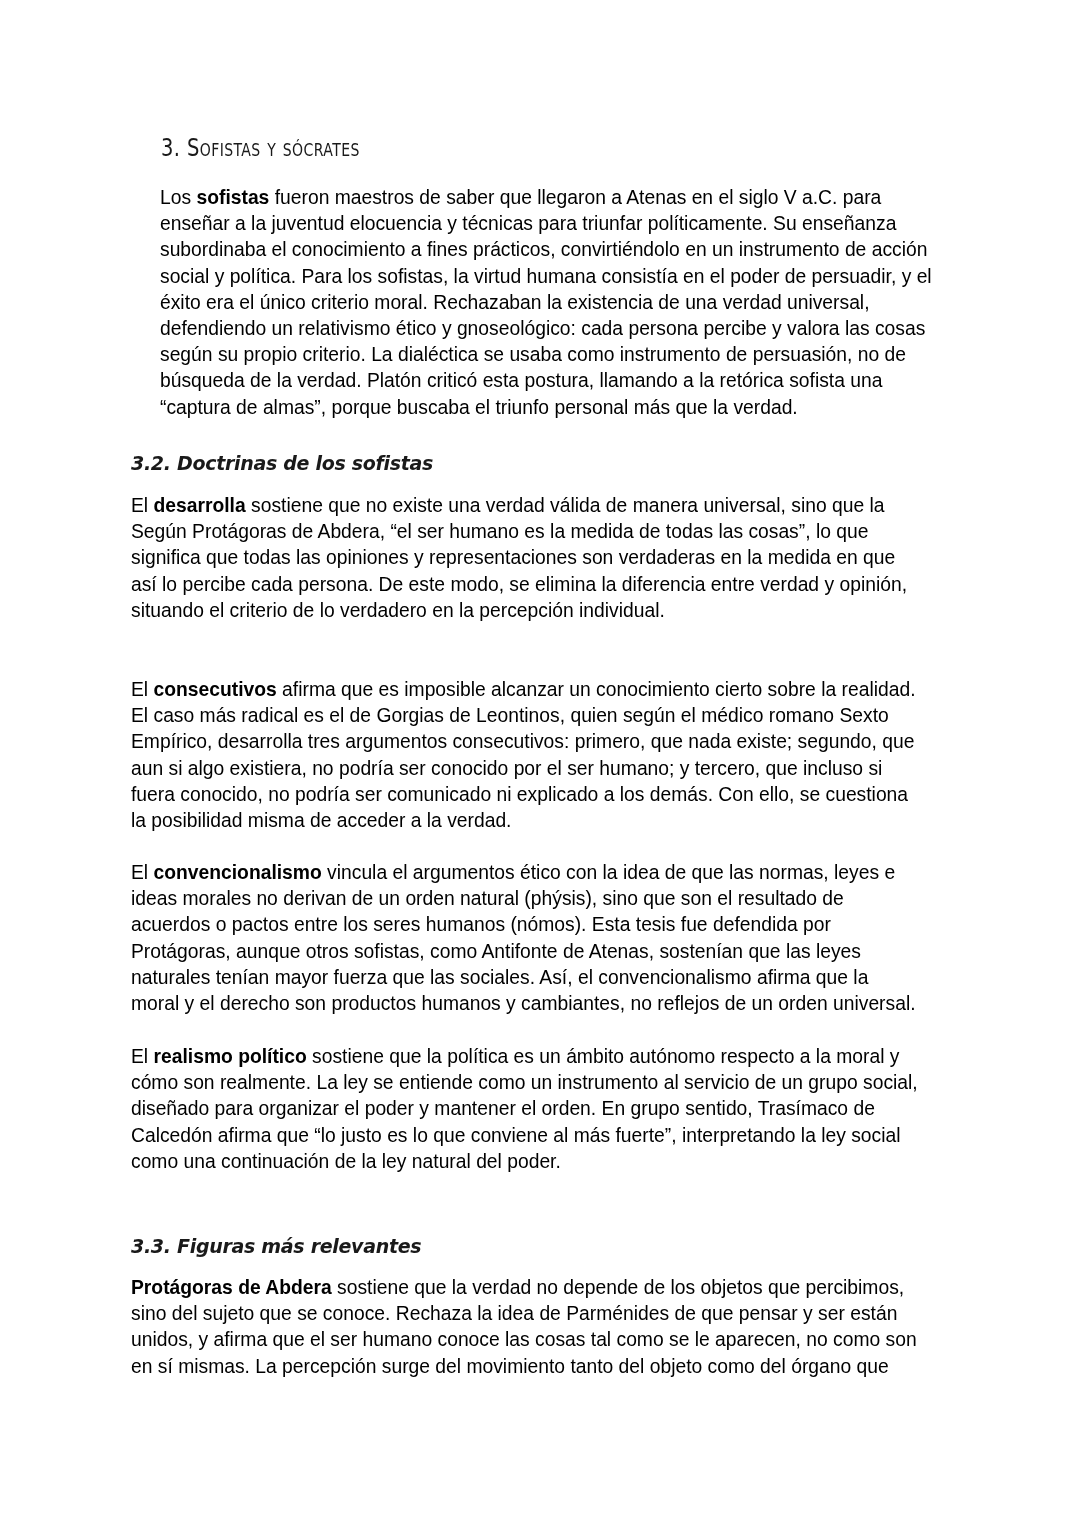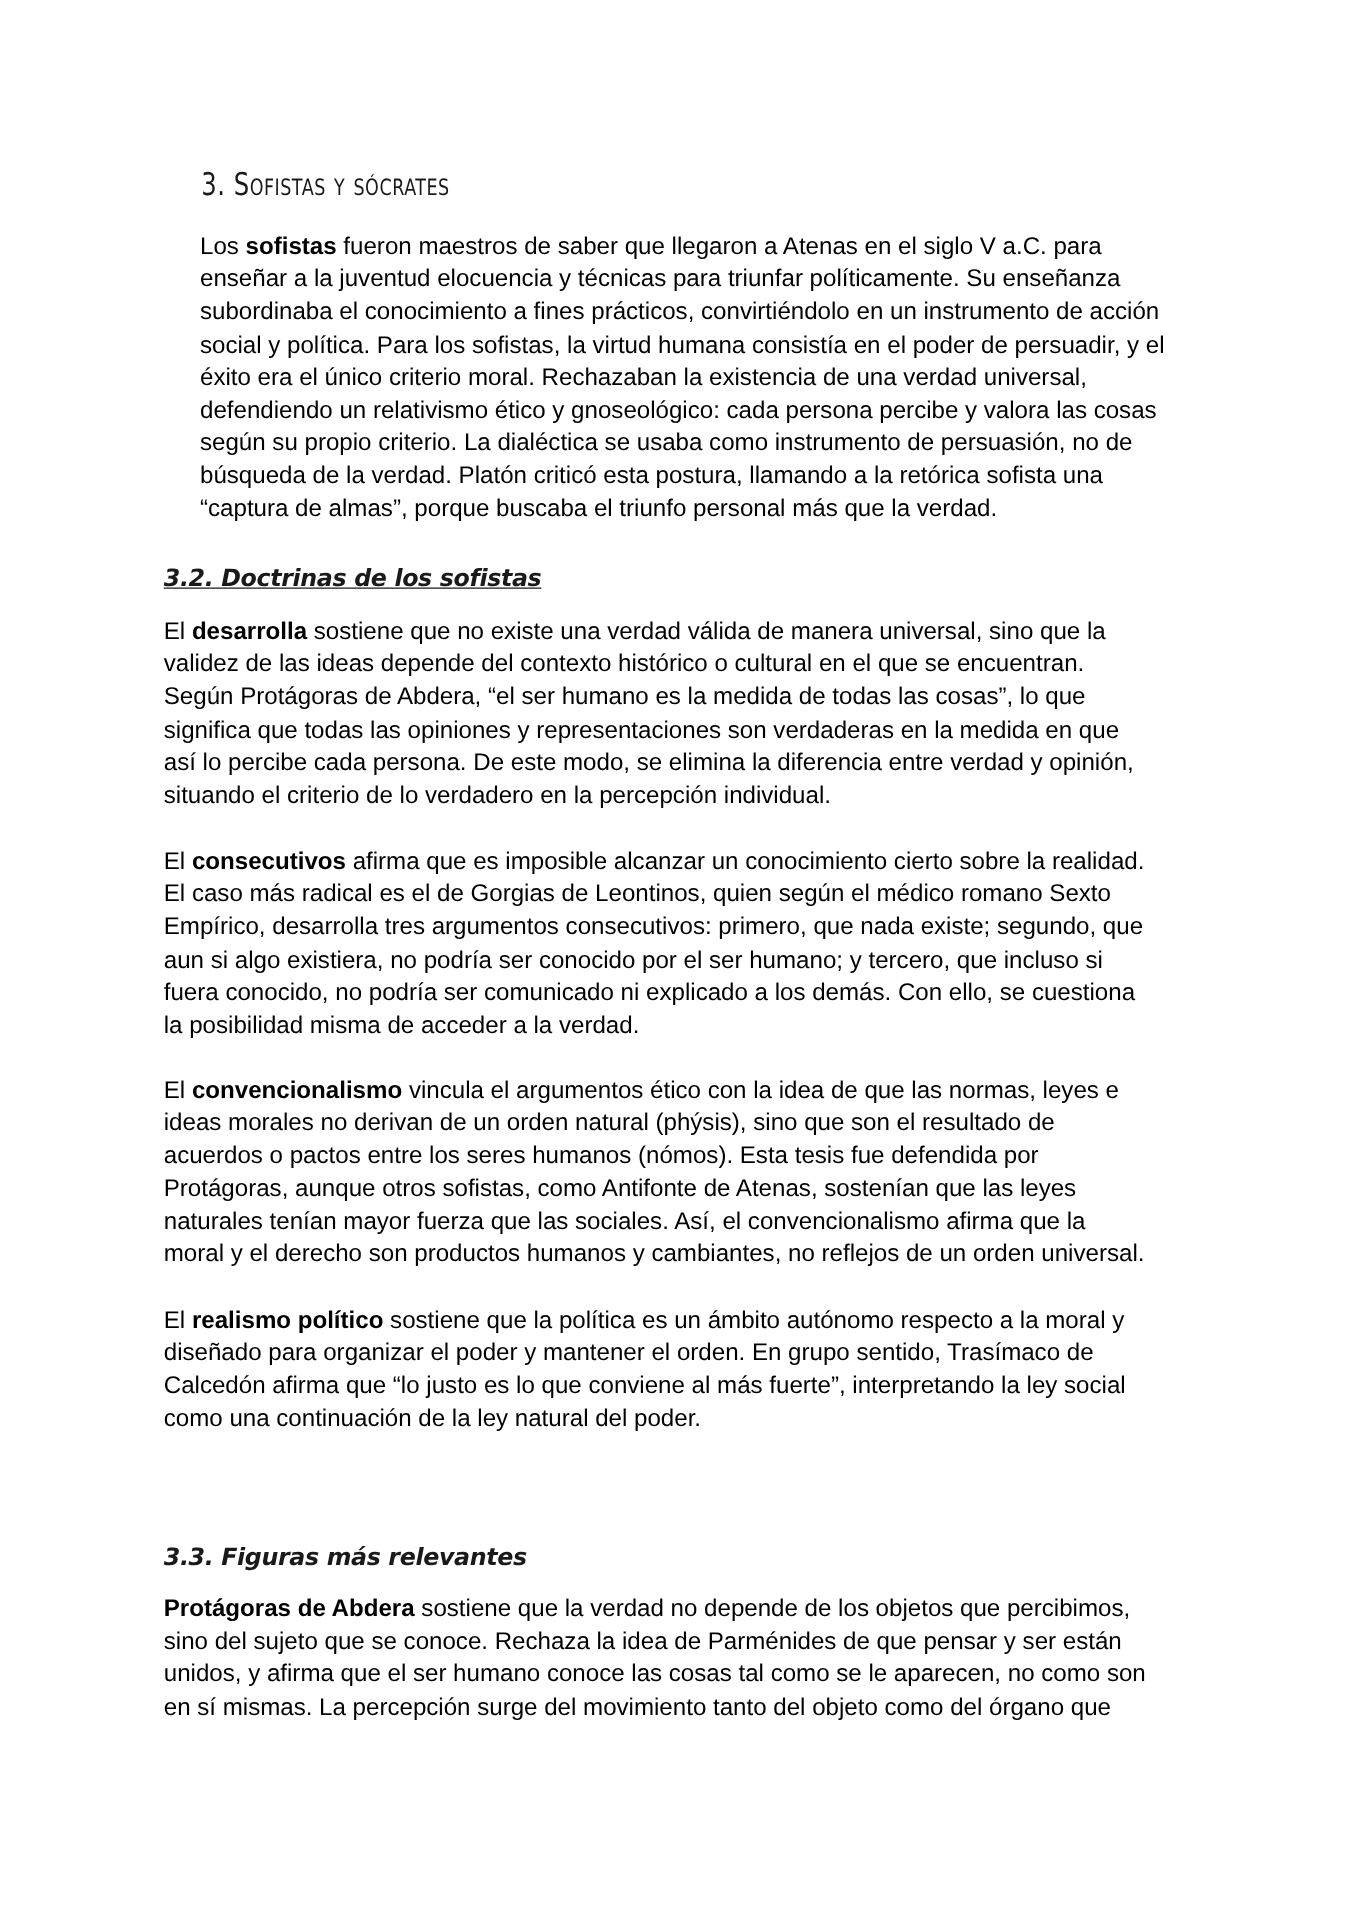--- a/index.html
+++ b/index.html
@@ -77,25 +77,24 @@
     <span class="line">enseñar a la juventud elocuencia y técnicas para triunfar políticamente. Su enseñanza</span>
     <span class="line">subordinaba el conocimiento a fines prácticos, convirtiéndolo en un instrumento de acción</span>
     <span class="line">social y política. Para los sofistas, la virtud humana consistía en el poder de persuadir, y el</span>
     <span class="line">éxito era el único criterio moral. Rechazaban la existencia de una verdad universal,</span>
     <span class="line">defendiendo un relativismo ético y gnoseológico: cada persona percibe y valora las cosas</span>
     <span class="line">según su propio criterio. La dialéctica se usaba como instrumento de persuasión, no de</span>
     <span class="line">búsqueda de la verdad. Platón criticó esta postura, llamando a la retórica sofista una</span>
     <span class="line">“captura de almas”, porque buscaba el triunfo personal más que la verdad.</span>
   </p>
 
-  <h2 class="h2" style="top:452px;text-decoration:underline;">3.2. Doctrinas de los sofistas</h2>
+  <h2 class="h2" style="top:452px;">3.2. Doctrinas de los sofistas</h2>
 
   <p class="para" style="top:493px;">
     <span class="line"><span>El </span><b>desarrolla</b><span> sostiene que no existe una verdad válida de manera universal, sino que la</span></span>
-    <span class="line">validez de las ideas depende del contexto histórico o cultural en el que se encuentran.</span>
     <span class="line">Según Protágoras de Abdera, “el ser humano es la medida de todas las cosas”, lo que</span>
     <span class="line">significa que todas las opiniones y representaciones son verdaderas en la medida en que</span>
     <span class="line">así lo percibe cada persona. De este modo, se elimina la diferencia entre verdad y opinión,</span>
     <span class="line">situando el criterio de lo verdadero en la percepción individual.</span>
   </p>
 
   <p class="para" style="top:677px;">
     <span class="line"><span>El </span><b>consecutivos</b><span> afirma que es imposible alcanzar un conocimiento cierto sobre la realidad.</span></span>
     <span class="line">El caso más radical es el de Gorgias de Leontinos, quien según el médico romano Sexto</span>
     <span class="line">Empírico, desarrolla tres argumentos consecutivos: primero, que nada existe; segundo, que</span>
@@ -108,20 +107,21 @@
     <span class="line"><span>El </span><b>convencionalismo</b><span> vincula el argumentos ético con la idea de que las normas, leyes e</span></span>
     <span class="line">ideas morales no derivan de un orden natural (phýsis), sino que son el resultado de</span>
     <span class="line">acuerdos o pactos entre los seres humanos (nómos). Esta tesis fue defendida por</span>
     <span class="line">Protágoras, aunque otros sofistas, como Antifonte de Atenas, sostenían que las leyes</span>
     <span class="line">naturales tenían mayor fuerza que las sociales. Así, el convencionalismo afirma que la</span>
     <span class="line">moral y el derecho son productos humanos y cambiantes, no reflejos de un orden universal.</span>
   </p>
 
   <p class="para" style="top:1044px;">
     <span class="line"><span>El </span><b>realismo político</b><span> sostiene que la política es un ámbito autónomo respecto a la moral y</span></span>
+    <span class="line">cómo son realmente. La ley se entiende como un instrumento al servicio de un grupo social,</span>
     <span class="line">diseñado para organizar el poder y mantener el orden. En grupo sentido, Trasímaco de</span>
     <span class="line">Calcedón afirma que “lo justo es lo que conviene al más fuerte”, interpretando la ley social</span>
     <span class="line">como una continuación de la ley natural del poder.</span>
   </p>
 
   <h2 class="h2" style="top:1235px;">3.3. Figuras más relevantes</h2>
 
   <p class="para" style="top:1275px;">
     <span class="line"><span></span><b>Protágoras de Abdera</b><span> sostiene que la verdad no depende de los objetos que percibimos,</span></span>
     <span class="line">sino del sujeto que se conoce. Rechaza la idea de Parménides de que pensar y ser están</span>

